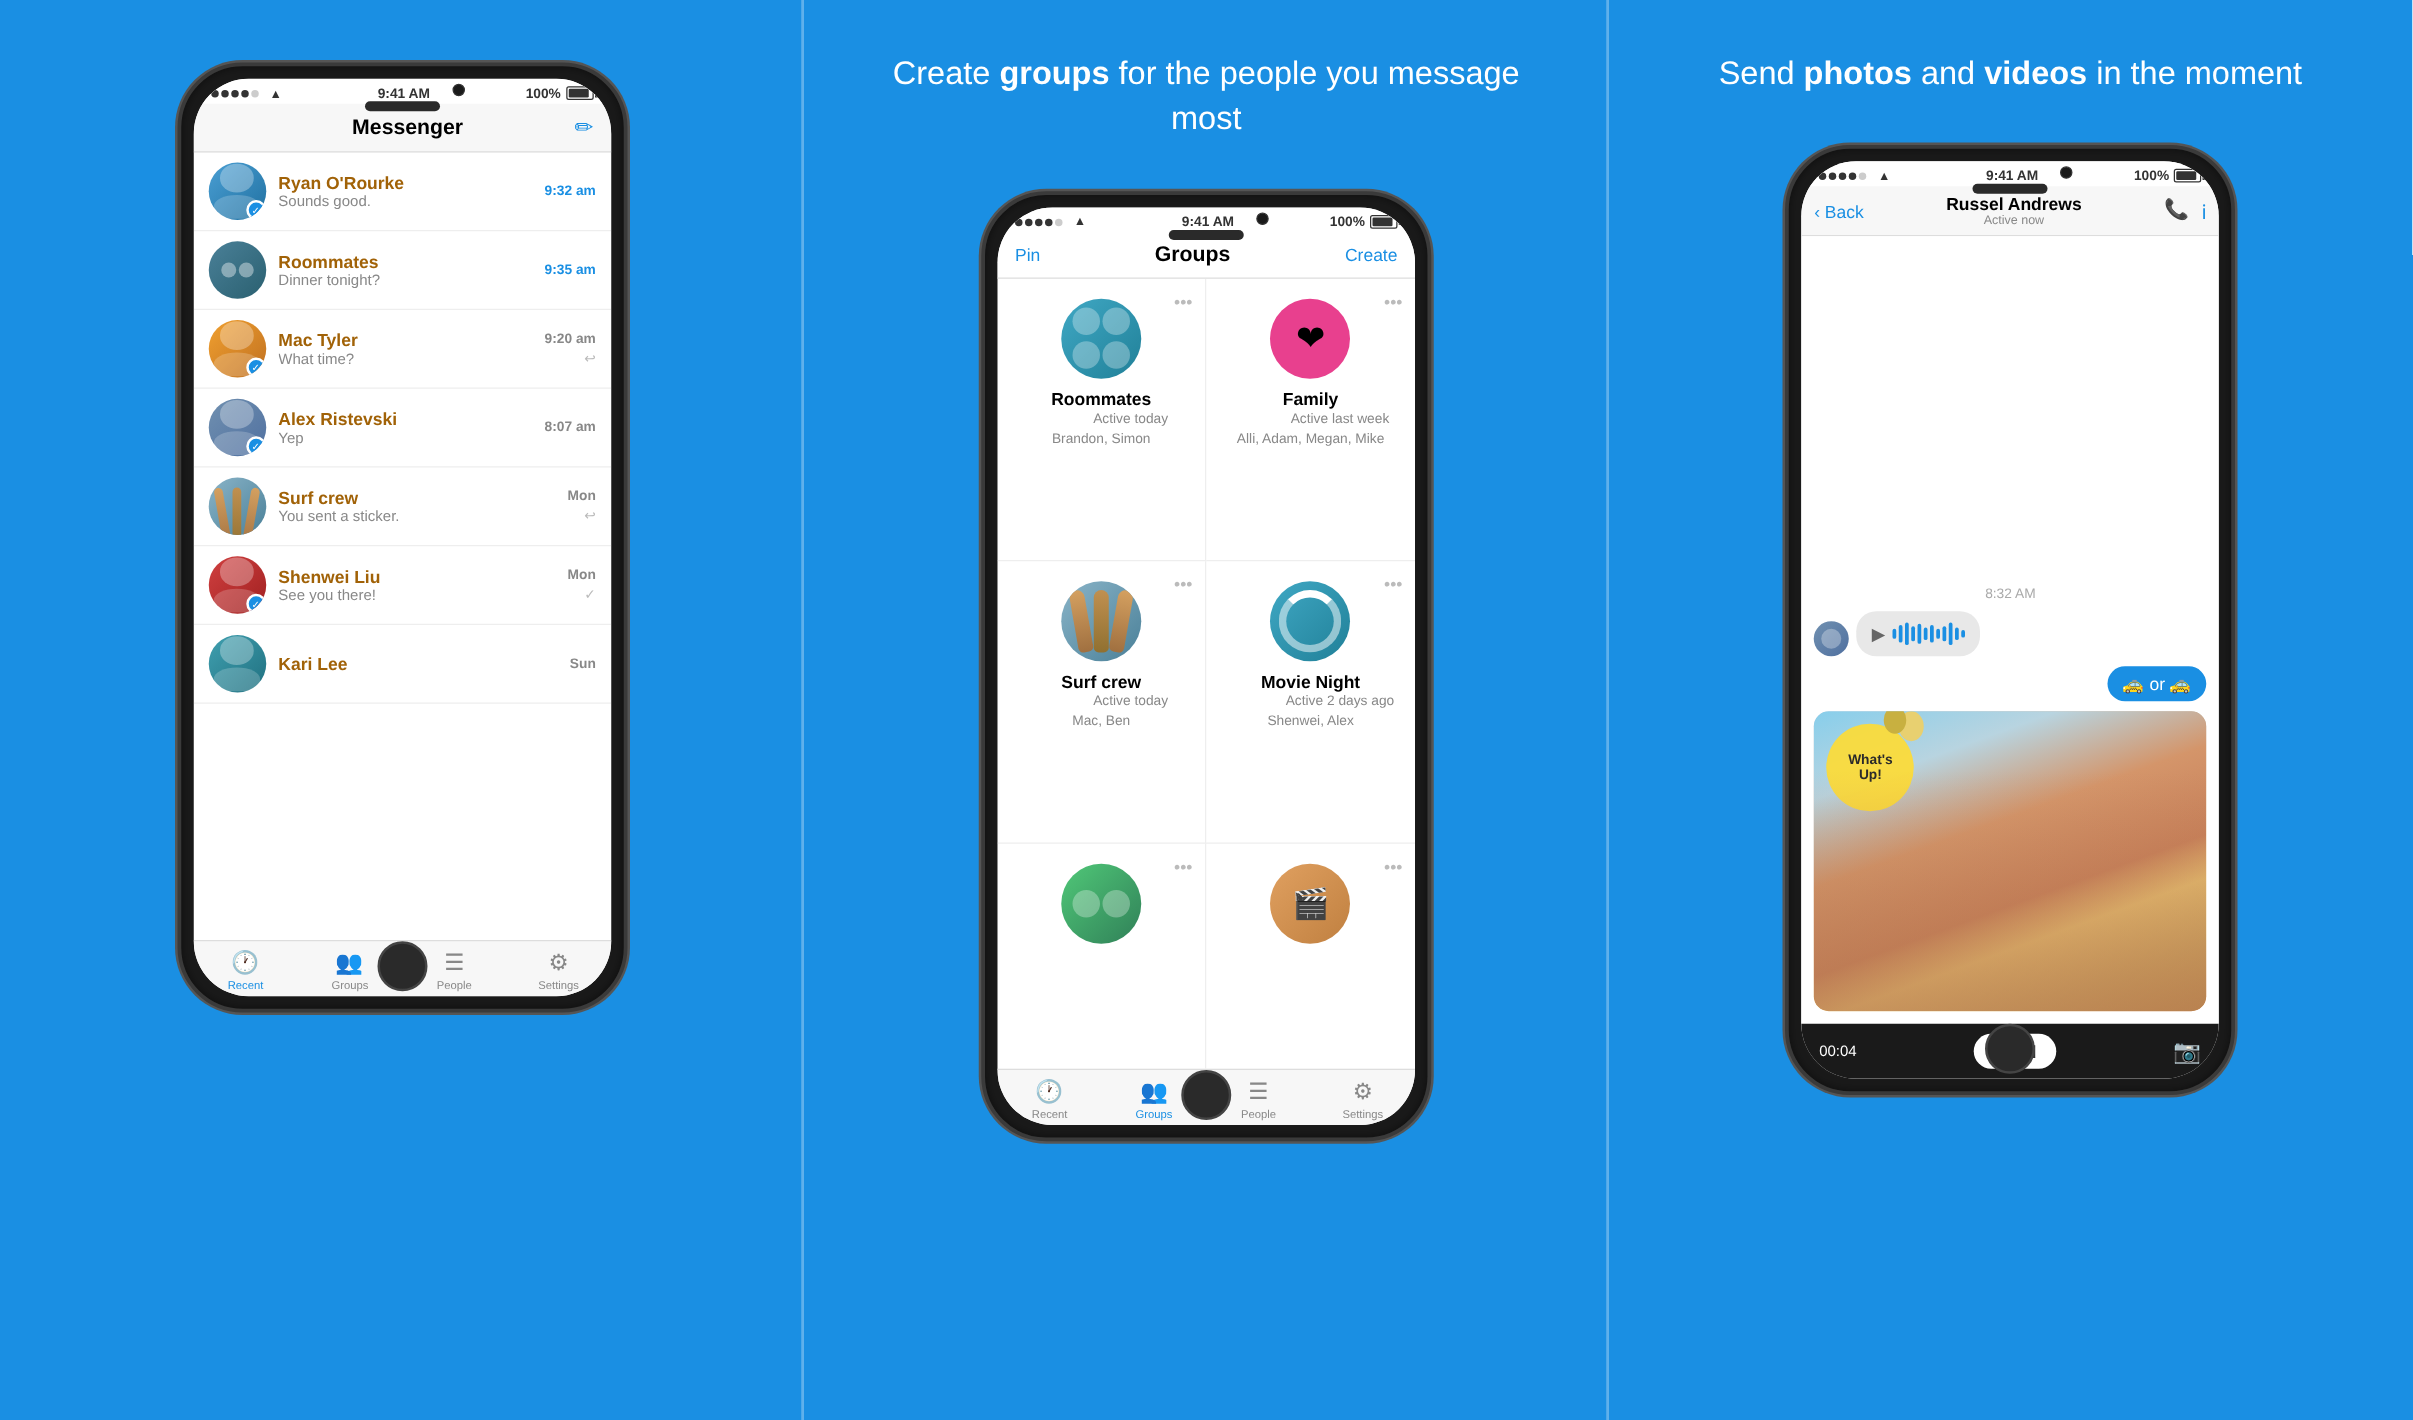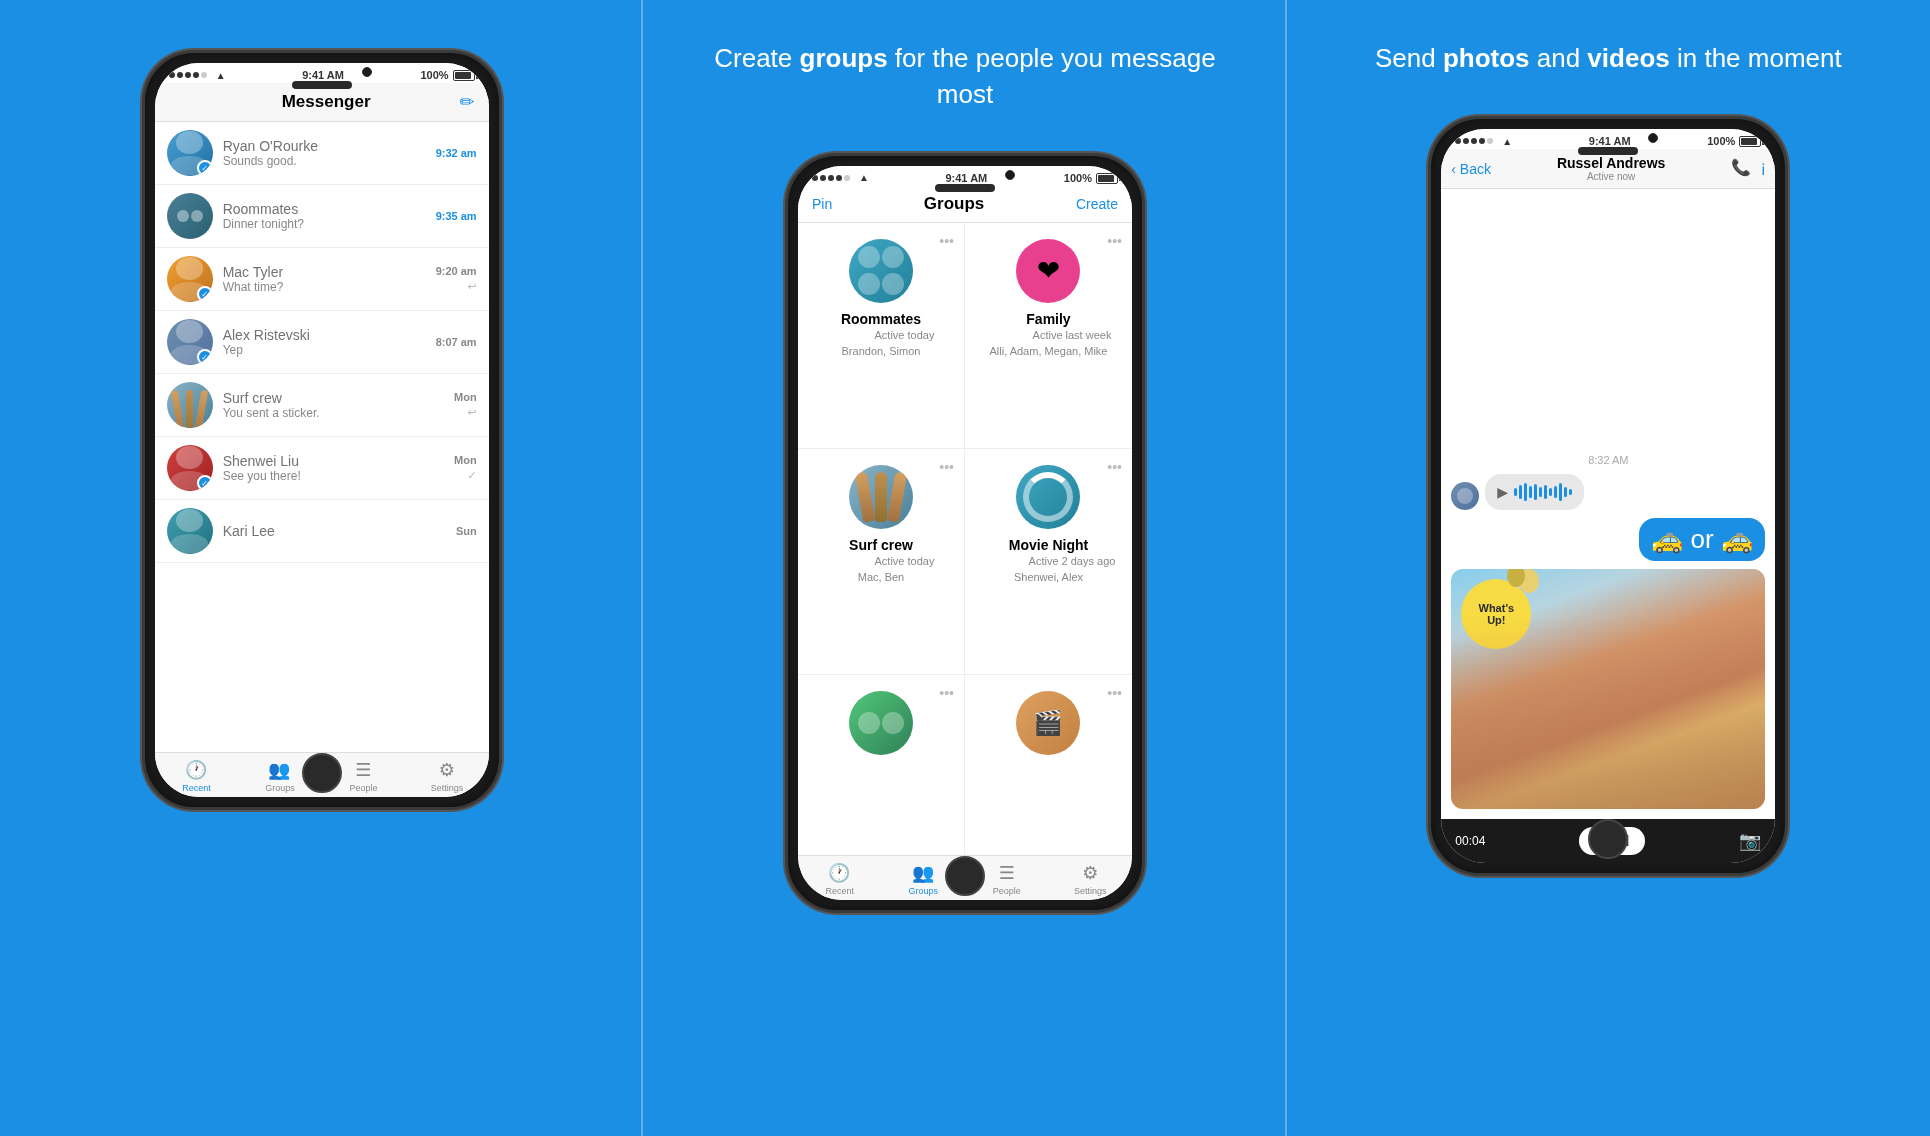--- a/index.html
+++ b/index.html
@@ -107,21 +107,21 @@
       padding: 6px 14px 2px;
       font-size: 11px;
       font-weight: 600;
       color: #333;
       background: white;
       flex-shrink: 0;
     }
     .status-left { display: flex; gap: 3px; align-items: center; }
     .status-dot { width: 6px; height: 6px; background: #333; border-radius: 50%; }
     .status-dots { display: flex; gap: 2px; }
-    .status-right { display: flex; align-items: flex-end; gap: 4px; font-size: 11px; }
+    .status-right { display: flex; align-items: flex-start; gap: 4px; font-size: 11px; }
     .battery-icon {
       width: 22px; height: 11px;
       border: 1.5px solid #333; border-radius: 2px;
       position: relative;
       display: flex; align-items: center; padding: 1px;
     }
     .battery-icon::after {
       content: '';
       position: absolute;
       right: -5px; top: 50%;
@@ -179,21 +179,21 @@
       position: absolute;
       bottom: 0; right: 0;
       width: 16px; height: 16px;
       background: #1a8fe3;
       border-radius: 50%;
       border: 2px solid white;
       display: flex; align-items: center; justify-content: center;
       font-size: 8px; color: white;
     }
     .conv-info { flex: 1; min-width: 0; }
-    .conv-name { font-size: 14px; font-weight: 400; color: #737373; }
+    .conv-name { font-size: 14px; font-weight: 700; color: #a16207; }
     .conv-preview { font-size: 12px; color: #888; white-space: nowrap; overflow: hidden; text-overflow: ellipsis; }
     .conv-meta { text-align: right; flex-shrink: 0; }
     .conv-time { font-size: 11px; color: #1a8fe3; font-weight: 700; }
     .conv-time.grey { color: #888; }
     .conv-icon { font-size: 11px; color: #bbb; margin-top: 3px; }
 
     
     .av-blue { background: linear-gradient(135deg, #4a9fd4, #2070a0); }
     .av-orange { background: linear-gradient(135deg, #f0a030, #c07020); }
     .av-red { background: linear-gradient(135deg, #d04040, #a02020); }
@@ -391,21 +391,21 @@
       gap: 6px;
     }
     .voice-play { font-size: 14px; color: #666; }
     .voice-wave {
       display: flex; gap: 2px; align-items: center;
       height: 20px;
     }
     .voice-bar { width: 3px; border-radius: 2px; background: #1a8fe3; }
 
     
-    .taxi-emoji { font-size: 26px; }
+    .taxi-emoji { font-size: 14px; }
   </style>
 </head>
 <body>
 
 <div class="panel">
   <div class="phone-wrapper">
     <div class="phone-outer">
       <div class="phone-speaker"></div>
       <div class="phone-camera"></div>
       <div class="phone-inner">

